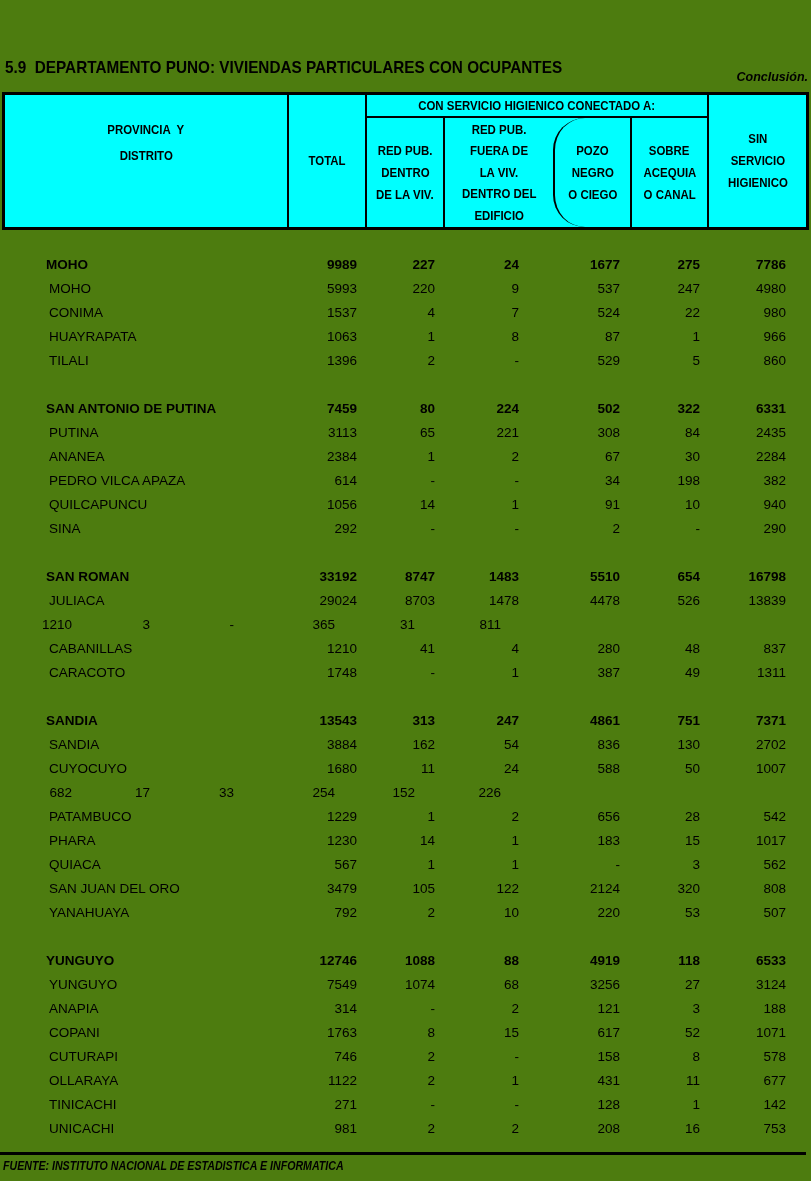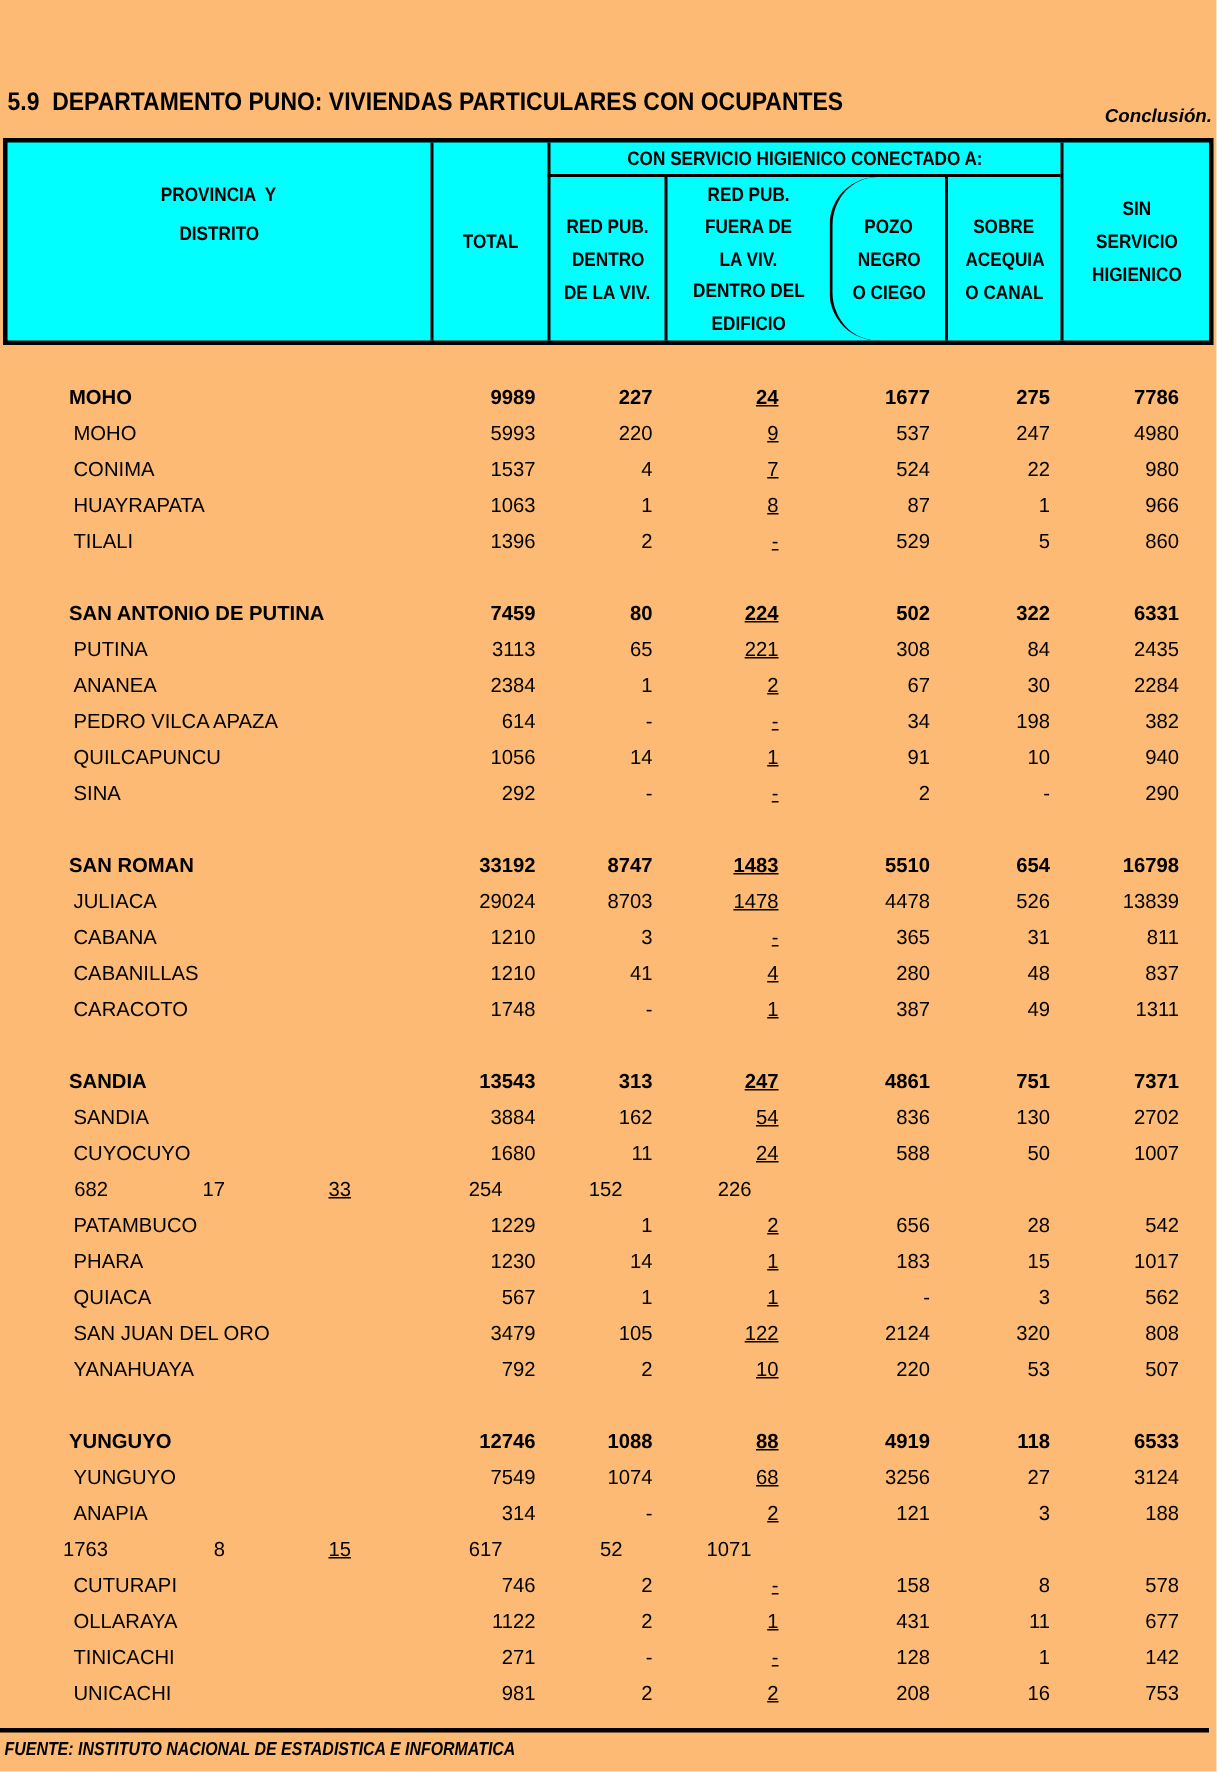--- a/index.html
+++ b/index.html
@@ -1,20 +1,20 @@
 <!DOCTYPE html>
 <html><head>
 <meta charset="utf-8">
 <style>
   * { margin:0; padding:0; box-sizing:border-box; }
   html,body { background:#ffffff; }
   body { width:811px; height:1181px; position:relative; overflow:hidden;
          font-family:"Liberation Sans", sans-serif; color:#000; }
 
-  .page { position:absolute; inset:0; background:#fdba74; }
+  .page { position:absolute; inset:0; background:#4d7c0f; }
 
   
   .title { position:absolute; left:5px; top:5px; font-weight:bold; font-size:17px;
            line-height:25px; white-space:pre; }
   .title .tline { transform:scaleX(0.90); transform-origin:0 50%; }
 
   
   .conclusion { position:absolute; right:3px; top:70px; font-size:12.5px;
                 font-weight:bold; font-style:italic; }
 
@@ -41,21 +41,21 @@
   
   .dbody { position:absolute; left:2px; top:233px; width:807px; font-size:13.5px;
            padding-top:20px; }
   .drow { display:flex; height:24px; line-height:24px; }
   .drow.bold { font-weight:bold; }
   .dname { width:285px; padding-left:47px; white-space:pre; overflow:hidden; }
   .drow.bold .dname { padding-left:44px; }
   .dv { text-align:right; white-space:pre; }
   .dv0 { width:78px;  padding-right:8px;  }
   .dv1 { width:78px;  padding-right:8px;  }
-  .dv2 { width:110px; padding-right:34px;text-decoration:underline; }
+  .dv2 { width:110px; padding-right:34px; }
   .dv3 { width:77px;  padding-right:10px; }
   .dv4 { width:77px;  padding-right:7px;  }
   .dv5 { width:102px; padding-right:23px; }
   .dgap { height:24px; }
 
   
   .footer-line { position:absolute; left:0; top:1152px; width:806px; height:3px; background:#000; }
   .footer-text { position:absolute; left:3px; top:1159px; font-size:12.5px; font-weight:bold;
                  font-style:italic; transform:scaleX(0.85); transform-origin:0 0; white-space:pre; }
 </style>
@@ -226,21 +226,20 @@
       <div class="drow">
         <div class="dname">JULIACA</div>
         <div class="dv dv0">29024</div>
         <div class="dv dv1">8703</div>
         <div class="dv dv2">1478</div>
         <div class="dv dv3">4478</div>
         <div class="dv dv4">526</div>
         <div class="dv dv5">13839</div>
       </div>
       <div class="drow">
-        <div class="dname">CABANA</div>
         <div class="dv dv0">1210</div>
         <div class="dv dv1">3</div>
         <div class="dv dv2">-</div>
         <div class="dv dv3">365</div>
         <div class="dv dv4">31</div>
         <div class="dv dv5">811</div>
       </div>
       <div class="drow">
         <div class="dname">CABANILLAS</div>
         <div class="dv dv0">1210</div>
@@ -362,20 +361,21 @@
       <div class="drow">
         <div class="dname">ANAPIA</div>
         <div class="dv dv0">314</div>
         <div class="dv dv1">-</div>
         <div class="dv dv2">2</div>
         <div class="dv dv3">121</div>
         <div class="dv dv4">3</div>
         <div class="dv dv5">188</div>
       </div>
       <div class="drow">
+        <div class="dname">COPANI</div>
         <div class="dv dv0">1763</div>
         <div class="dv dv1">8</div>
         <div class="dv dv2">15</div>
         <div class="dv dv3">617</div>
         <div class="dv dv4">52</div>
         <div class="dv dv5">1071</div>
       </div>
       <div class="drow">
         <div class="dname">CUTURAPI</div>
         <div class="dv dv0">746</div>

